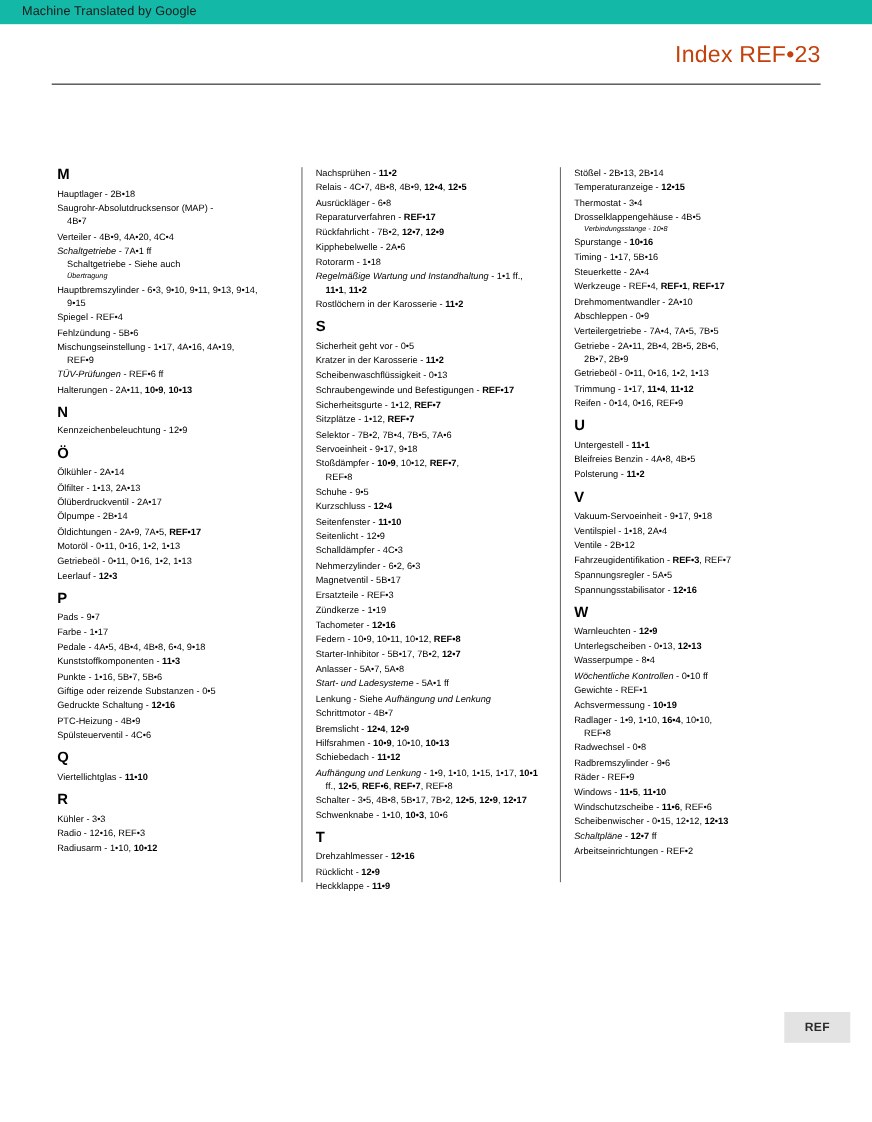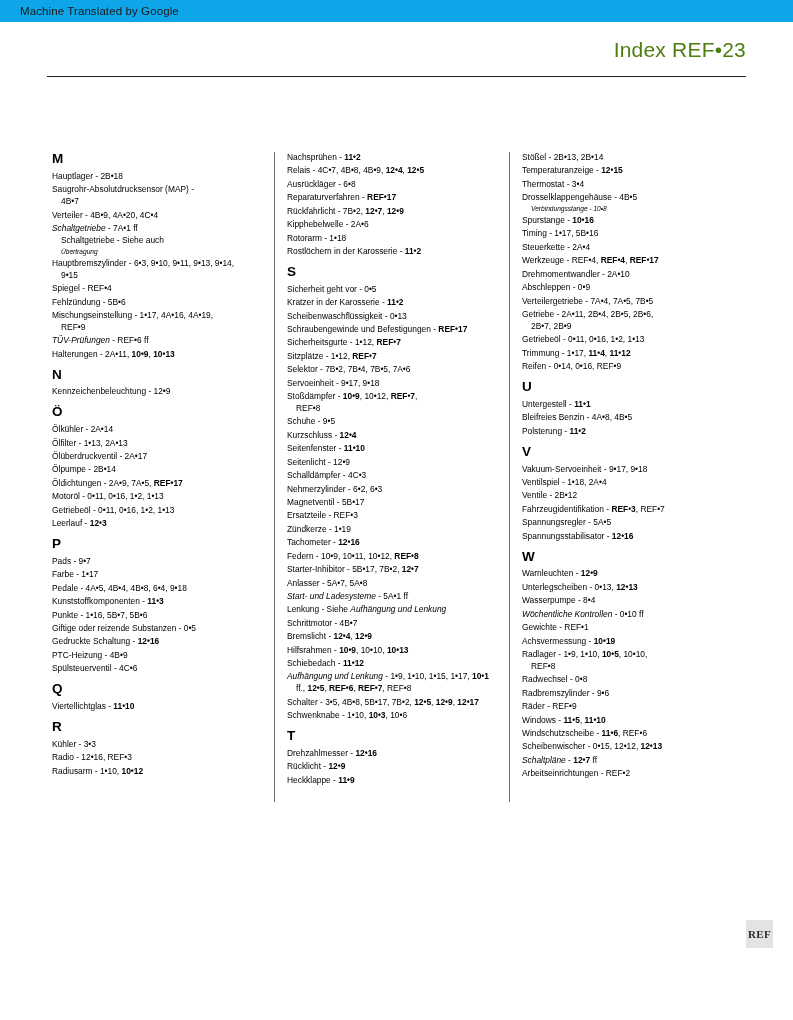--- a/index.html
+++ b/index.html
@@ -11,40 +11,40 @@
     font-family: "Liberation Sans", sans-serif;
     color: #000000;
     position: relative;
     overflow: hidden;
   }
   .banner {
     position: absolute;
     top: 0; left: 0;
     width: 100%;
     height: 22px;
-    background: #0ea5e9;
+    background: #14b8a6;
   }
   .banner-text {
     position: absolute;
     left: 20px;
     top: 5px;
     font-size: 11.5px;
     color: #1a1a1a;
     letter-spacing: 0.1px;
   }
   .page-head {
     position: absolute;
     top: 38px;
     left: 47px;
     right: 47px;
   }
   .page-title {
     text-align: right;
     font-size: 21px;
-    color: #4d7c0f;
+    color: #c2410c;
     letter-spacing: 0.2px;
   }
   .rule {
     margin-top: 14px;
     border-top: 1px solid #231f20;
     height: 0;
   }
   .columns {
     position: absolute;
     top: 152px;
@@ -81,31 +81,30 @@
     display: block;
     padding-left: 9px;
   }
   .entry i { font-style: italic; }
   .entry b { font-weight: bold; }
   .entry .tiny { font-size: 6.6px; display: block; }
   .ref-tab {
     position: absolute;
     right: 20px;
     bottom: 72px;
-    width: 27px;
+    width: 60px;
     height: 28px;
     background: #e3e3e3;
     color: #2b2b2b;
     font-size: 11px;
     font-weight: bold;
     display: flex;
     align-items: center;
     justify-content: center;
     letter-spacing: 0.3px;
-    font-family: Liberation Serif, serif;
   }
 </style>
 </head>
 <body>
 
 <div class="banner">
   <span class="banner-text">Machine Translated by Google</span>
 </div>
 
 <div class="page-head">
@@ -158,20 +157,21 @@
     </div>
   <div class="col-sep"></div>
   <div class="col">
       <div class="entry">Nachsprühen - <b>11•2</b></div>
       <div class="entry">Relais - 4C•7, 4B•8, 4B•9, <b>12•4</b>, <b>12•5</b></div>
       <div class="entry">Ausrückläger - 6•8</div>
       <div class="entry">Reparaturverfahren - <b>REF•17</b></div>
       <div class="entry">Rückfahrlicht - 7B•2, <b>12•7</b>, <b>12•9</b></div>
       <div class="entry">Kipphebelwelle - 2A•6</div>
       <div class="entry">Rotorarm - 1•18</div>
+      <div class="entry"><i>Regelmäßige Wartung und Instandhaltung</i> - 1•1 ff.,<span class="cont"><b>11•1</b>, <b>11•2</b></span></div>
       <div class="entry">Rostlöchern in der Karosserie - <b>11•2</b></div>
       <div class="letter">S</div>
       <div class="entry">Sicherheit geht vor - 0•5</div>
       <div class="entry">Kratzer in der Karosserie - <b>11•2</b></div>
       <div class="entry">Scheibenwaschflüssigkeit - 0•13</div>
       <div class="entry">Schraubengewinde und Befestigungen - <b>REF•17</b></div>
       <div class="entry">Sicherheitsgurte - 1•12, <b>REF•7</b></div>
       <div class="entry">Sitzplätze - 1•12, <b>REF•7</b></div>
       <div class="entry">Selektor - 7B•2, 7B•4, 7B•5, 7A•6</div>
       <div class="entry">Servoeinheit - 9•17, 9•18</div>
@@ -207,21 +207,21 @@
   <div class="col">
       <div class="entry">Stößel - 2B•13, 2B•14</div>
       <div class="entry">Temperaturanzeige - <b>12•15</b></div>
       <div class="entry">Thermostat - 3•4</div>
       <div class="entry">Drosselklappengehäuse - 4B•5<span class="cont">
           <i class="tiny">Verbindungsstange - 10•8</i>
         </span></div>
       <div class="entry">Spurstange - <b>10•16</b></div>
       <div class="entry">Timing - 1•17, 5B•16</div>
       <div class="entry">Steuerkette - 2A•4</div>
-      <div class="entry">Werkzeuge - REF•4, <b>REF•4</b>, <b>REF•17</b></div>
+      <div class="entry">Werkzeuge - REF•4, <b>REF•1</b>, <b>REF•17</b></div>
       <div class="entry">Drehmomentwandler - 2A•10</div>
       <div class="entry">Abschleppen - 0•9</div>
       <div class="entry">Verteilergetriebe - 7A•4, 7A•5, 7B•5</div>
       <div class="entry">Getriebe - 2A•11, 2B•4, 2B•5, 2B•6,<span class="cont">2B•7, 2B•9</span></div>
       <div class="entry">Getriebeöl - 0•11, 0•16, 1•2, 1•13</div>
       <div class="entry">Trimmung - 1•17, <b>11•4</b>, <b>11•12</b></div>
       <div class="entry">Reifen - 0•14, 0•16, REF•9</div>
       <div class="letter">U</div>
       <div class="entry">Untergestell - <b>11•1</b></div>
       <div class="entry">Bleifreies Benzin - 4A•8, 4B•5</div>
@@ -233,21 +233,21 @@
       <div class="entry">Fahrzeugidentifikation - <b>REF•3</b>, REF•7</div>
       <div class="entry">Spannungsregler - 5A•5</div>
       <div class="entry">Spannungsstabilisator - <b>12•16</b></div>
       <div class="letter">W</div>
       <div class="entry">Warnleuchten - <b>12•9</b></div>
       <div class="entry">Unterlegscheiben - 0•13, <b>12•13</b></div>
       <div class="entry">Wasserpumpe - 8•4</div>
       <div class="entry"><i>Wöchentliche Kontrollen</i> - 0•10 ff</div>
       <div class="entry">Gewichte - REF•1</div>
       <div class="entry">Achsvermessung - <b>10•19</b></div>
-      <div class="entry">Radlager - 1•9, 1•10, <b>10•5</b>, 10•10,<span class="cont">REF•8</span></div>
+      <div class="entry">Radlager - 1•9, 1•10, <b>16•4</b>, 10•10,<span class="cont">REF•8</span></div>
       <div class="entry">Radwechsel - 0•8</div>
       <div class="entry">Radbremszylinder - 9•6</div>
       <div class="entry">Räder - REF•9</div>
       <div class="entry">Windows - <b>11•5</b>, <b>11•10</b></div>
       <div class="entry">Windschutzscheibe - <b>11•6</b>, REF•6</div>
       <div class="entry">Scheibenwischer - 0•15, 12•12, <b>12•13</b></div>
       <div class="entry"><i>Schaltpläne</i> - <b>12•7</b> ff</div>
       <div class="entry">Arbeitseinrichtungen - REF•2</div>
     </div>
 </div>

